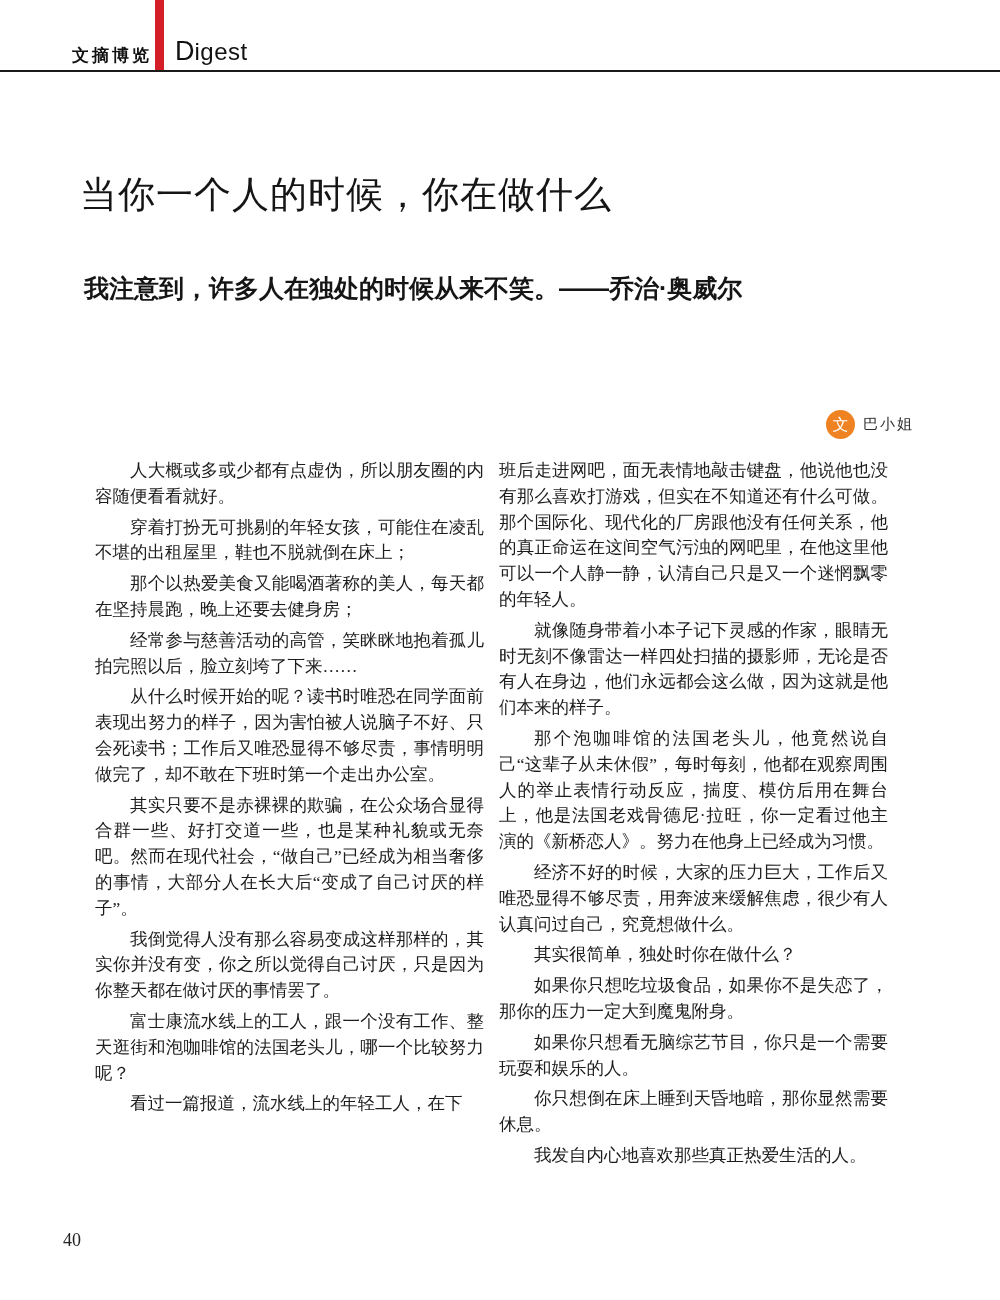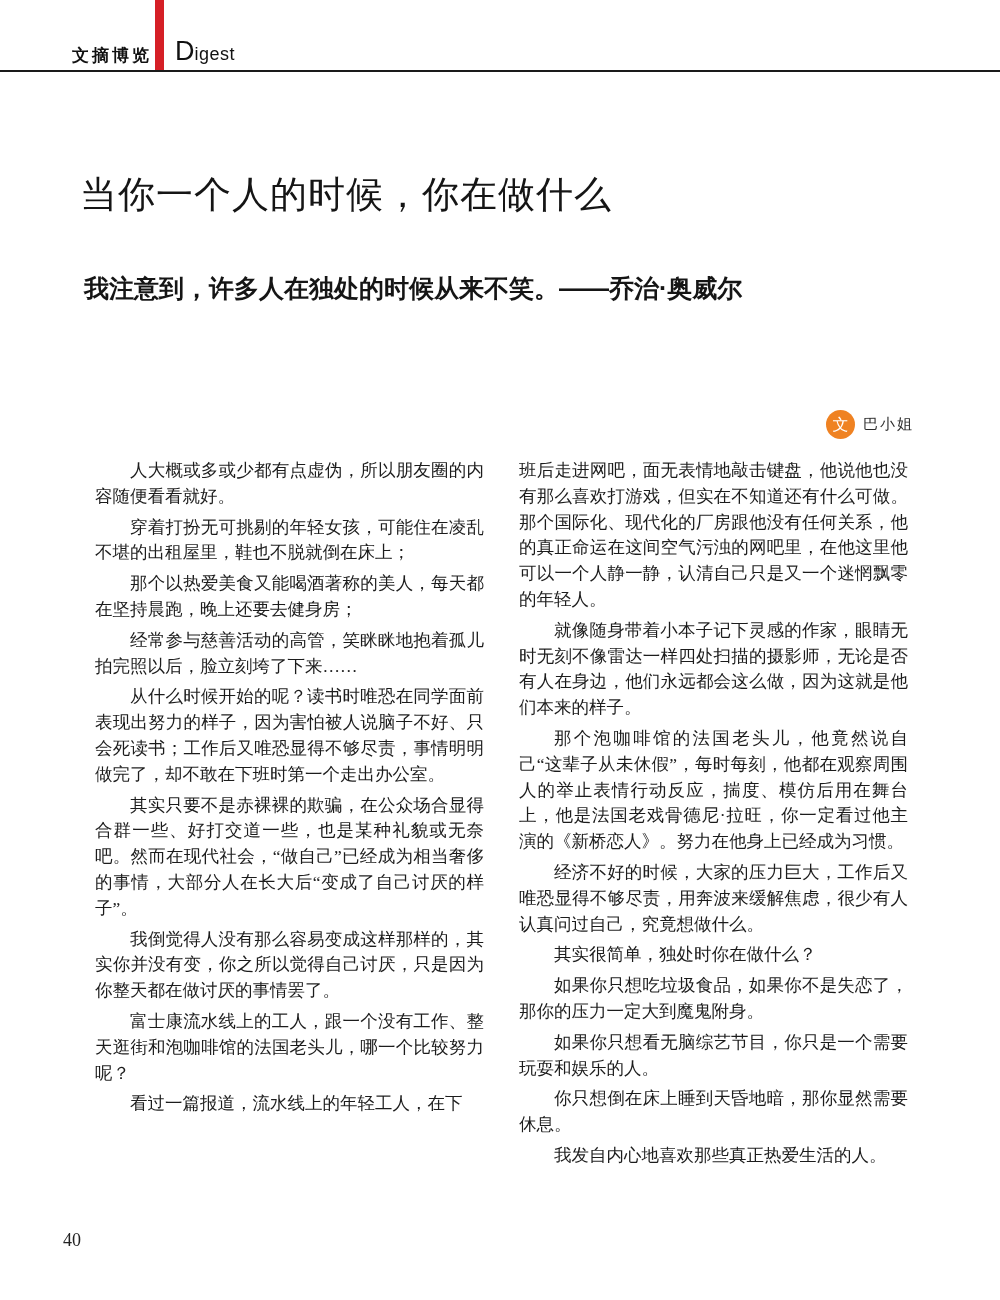--- a/index.html
+++ b/index.html
@@ -36,21 +36,21 @@
   }
   .header-en {
     position: absolute;
     left: 175px;
     top: 36px;
     font-family: "Liberation Sans", "DejaVu Sans", sans-serif;
     color: #111;
     white-space: nowrap;
   }
   .en-initial { font-size: 27px; font-weight: 500; }
-  .en-rest { font-size: 18px; font-weight: 500; letter-spacing: 0.5px; }
+  .en-rest { font-size: 24px; font-weight: 500; letter-spacing: 0.5px; }
   .header-rule {
     position: absolute;
     left: 0;
     top: 70px;
     width: 1000px;
     height: 2px;
     background: #1a1a1a;
   }
   
   .article-title {
@@ -102,21 +102,21 @@
     letter-spacing: 2px;
     color: #2a2a2a;
   }
   
   .columns {
     position: absolute;
     left: 95px;
     top: 458px;
     width: 813px;
     display: flex;
-    gap: 35px;
+    gap: 15px;
   }
   .column { width: 389px; }
   .column p {
     font-size: 17.5px;
     line-height: 25.8px;
     text-align: justify;
     text-indent: 2em;
     margin-bottom: 5px;
     color: #1c1c1c;
   }

